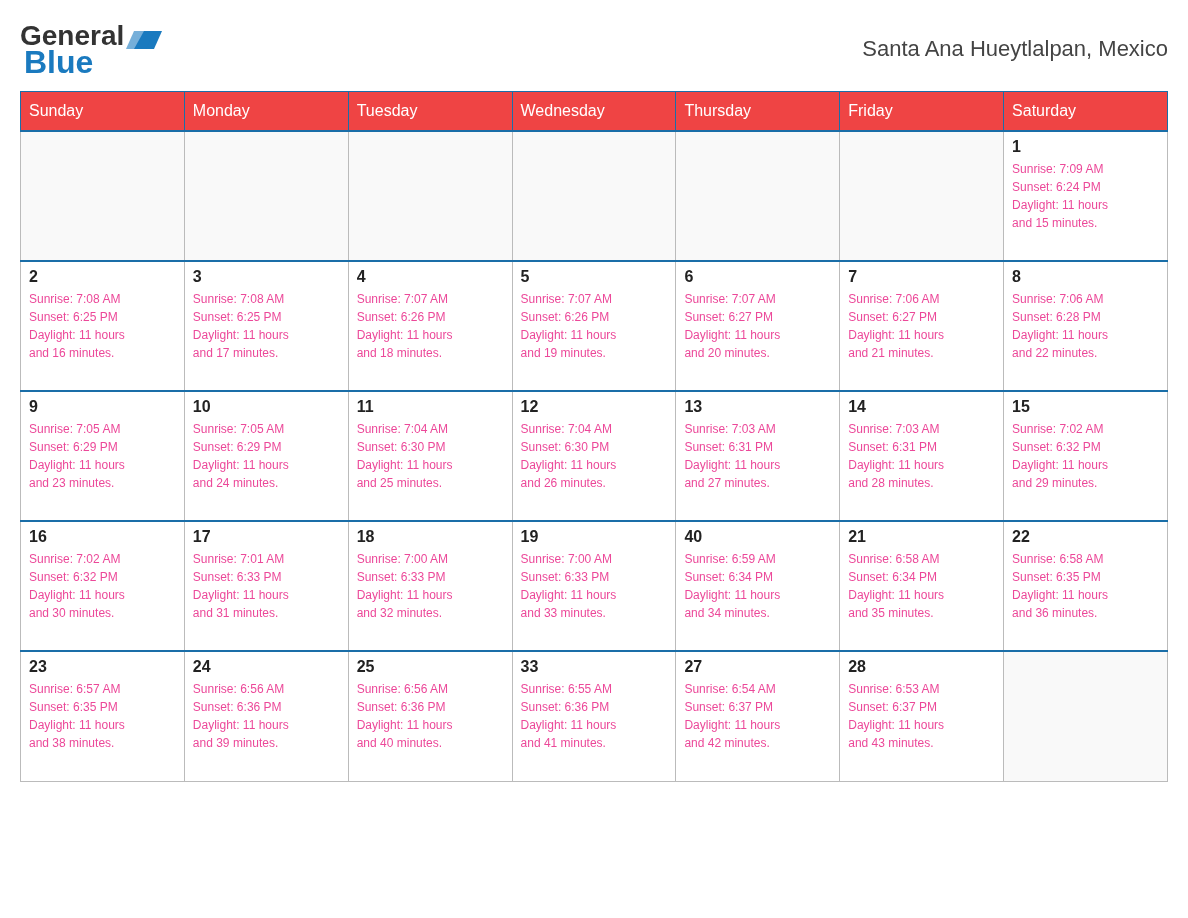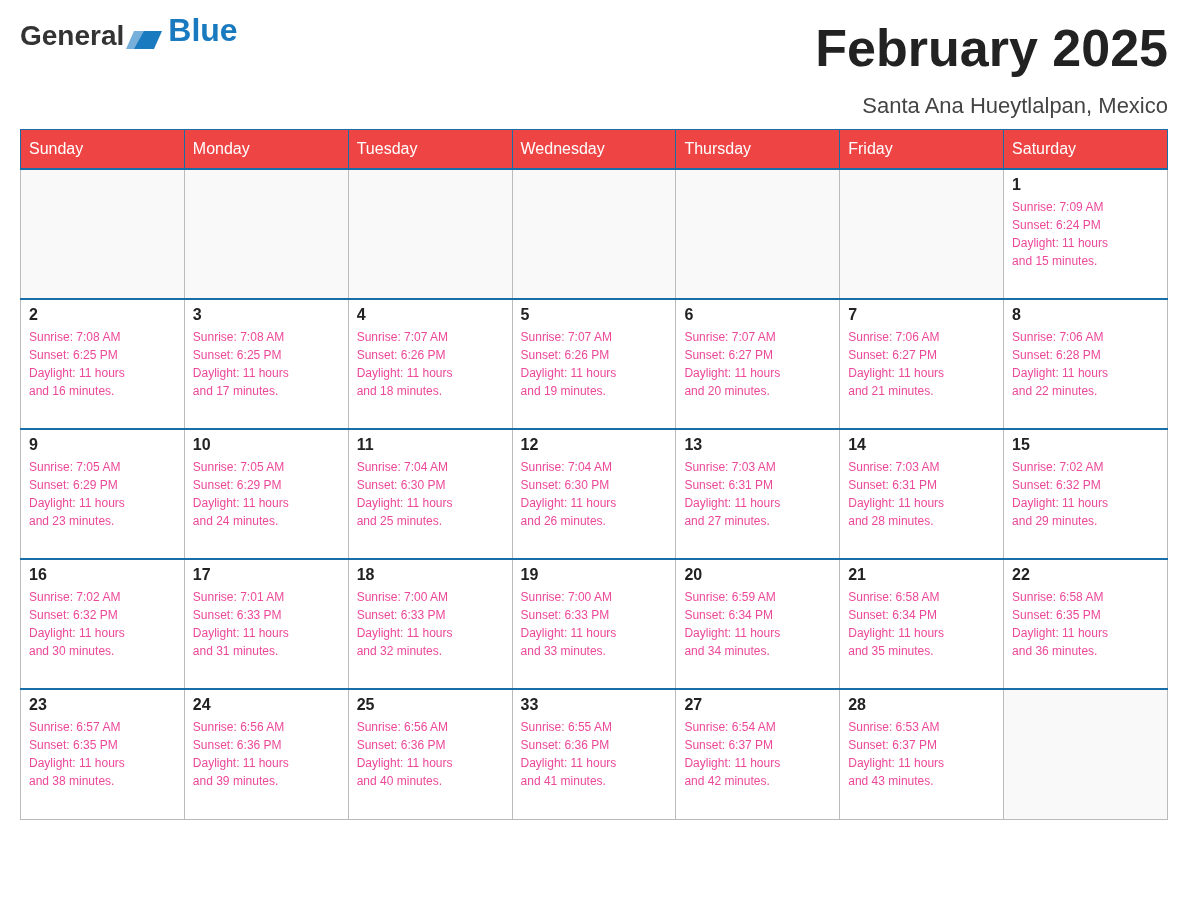--- a/index.html
+++ b/index.html
@@ -11,21 +11,21 @@
       min-height: 918px;
     }
     .header {
       display: flex;
       justify-content: space-between;
       align-items: flex-start;
       margin-bottom: 10px;
     }
     .logo {
       display: flex;
-      flex-direction: row;
+      flex-direction: column;
       align-items: flex-start;
     }
     .title-area {
       text-align: right;
     }
     .month-title {
       font-size: 52px;
       font-weight: bold;
       color: #222;
       line-height: 1.1;
@@ -87,21 +87,20 @@
     <div style="display:flex; align-items:center;">
       <span style="font-size:28px; font-weight:bold; color:#333;">General</span>
       <svg width="36" height="30" viewBox="0 0 36 30" style="margin: 0 2px;">
         <polygon points="8,28 28,28 36,10 18,10" fill="#1a7abf"></polygon>
         <polygon points="0,28 20,28 28,10 8,10" fill="#1a7abf" opacity="0.6"></polygon>
       </svg>
     </div>
     <span style="font-size:32px; font-weight:bold; color:#1a7abf; margin-top:-8px; margin-left:4px;">Blue</span>
   </div>
   <div class="title-area">
-    <div class="month-title">February 2025</div>
     <div class="location">Santa Ana Hueytlalpan, Mexico</div>
   </div>
 </div>
 
 <table class="calendar">
   <thead>
     <tr>
 
     <th>Sunday</th>
         <th>Monday</th>
@@ -196,21 +195,21 @@
         </td>
         <td>
           <span class="day-number">18</span>
           <div class="day-info">Sunrise: 7:00 AM<br>Sunset: 6:33 PM<br>Daylight: 11 hours<br>and 32 minutes.</div>
         </td>
         <td>
           <span class="day-number">19</span>
           <div class="day-info">Sunrise: 7:00 AM<br>Sunset: 6:33 PM<br>Daylight: 11 hours<br>and 33 minutes.</div>
         </td>
         <td>
-          <span class="day-number">20</span>
+          <span class="day-number">40</span>
           <div class="day-info">Sunrise: 6:59 AM<br>Sunset: 6:34 PM<br>Daylight: 11 hours<br>and 34 minutes.</div>
         </td>
         <td>
           <span class="day-number">21</span>
           <div class="day-info">Sunrise: 6:58 AM<br>Sunset: 6:34 PM<br>Daylight: 11 hours<br>and 35 minutes.</div>
         </td>
         <td>
           <span class="day-number">22</span>
           <div class="day-info">Sunrise: 6:58 AM<br>Sunset: 6:35 PM<br>Daylight: 11 hours<br>and 36 minutes.</div>
         </td>

